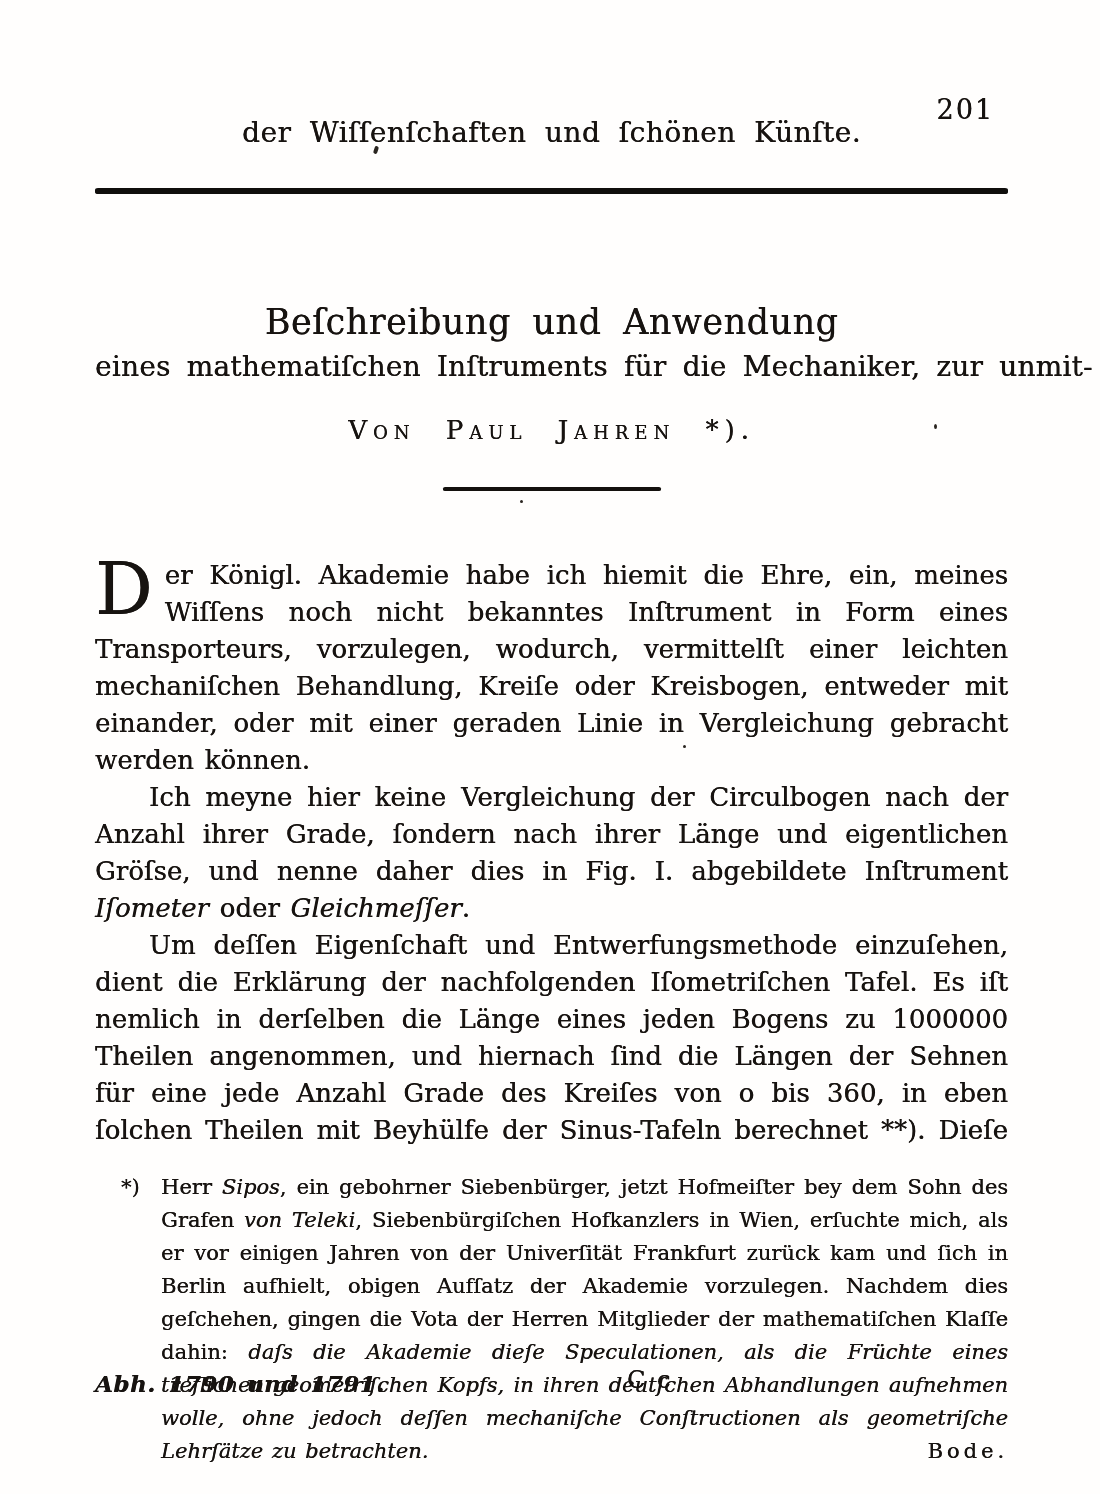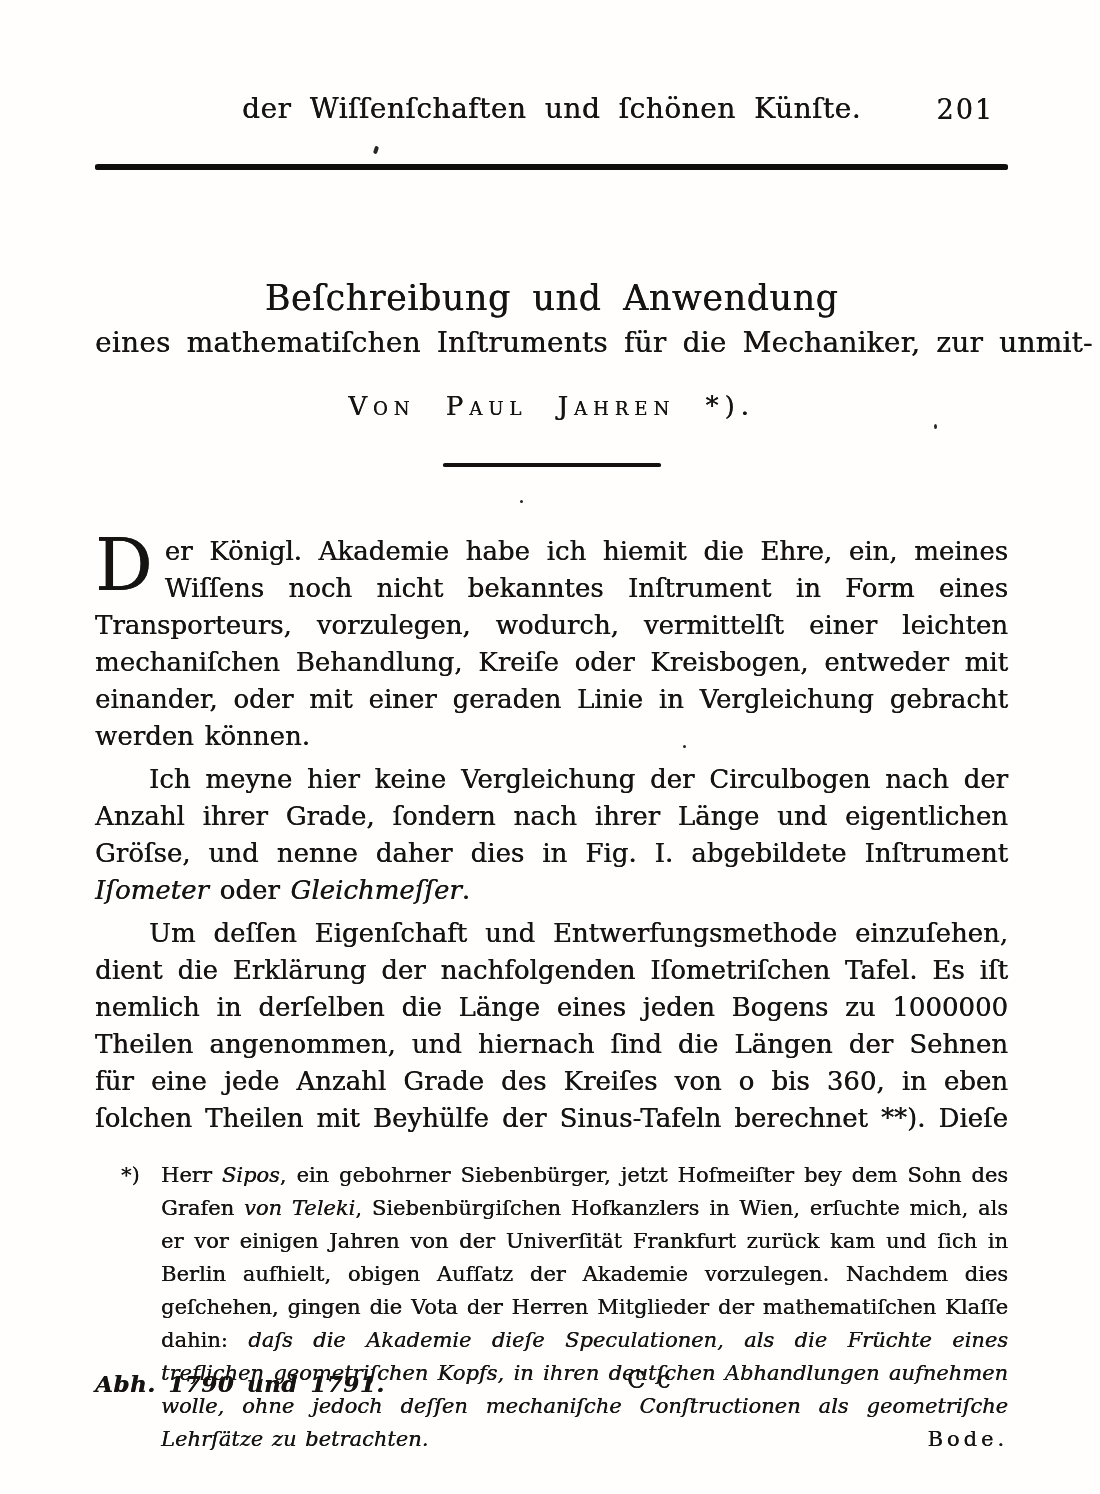--- a/index.html
+++ b/index.html
@@ -18,21 +18,21 @@
     font-family: "DejaVu Serif", "Liberation Serif", serif;
     box-sizing: border-box;
     padding: 0 92px 0 95px;
     overflow: hidden;
     text-shadow: 0.35px 0 0 currentColor;
   }
 
   
   .running-head {
     position: relative;
-    padding-top: 92px;
+    padding-top: 116px;
     height: 46px;
   }
   .running-title {
     display: block;
     text-align: center;
     font-size: 28px;
     letter-spacing: 0.5px;
     word-spacing: 9px;
     white-space: nowrap;
   }
@@ -86,21 +86,21 @@
 
   
   .body-text {
     margin-top: 66px;
     font-size: 26px;
     line-height: 37px;
     text-align: justify;
     word-spacing: 2.5px;
   }
   .para { margin: 0; }
-  .para + .para { margin-top: 6px; }
+  .para + .para { }
   .para.indent { text-indent: 54px; }
   .para.cont { text-align-last: justify; }
   .dropcap {
     float: left;
     font-size: 72px;
     line-height: 58px;
     padding: 3px 12px 0 0;
   }
   .it { font-style: italic; }
 

